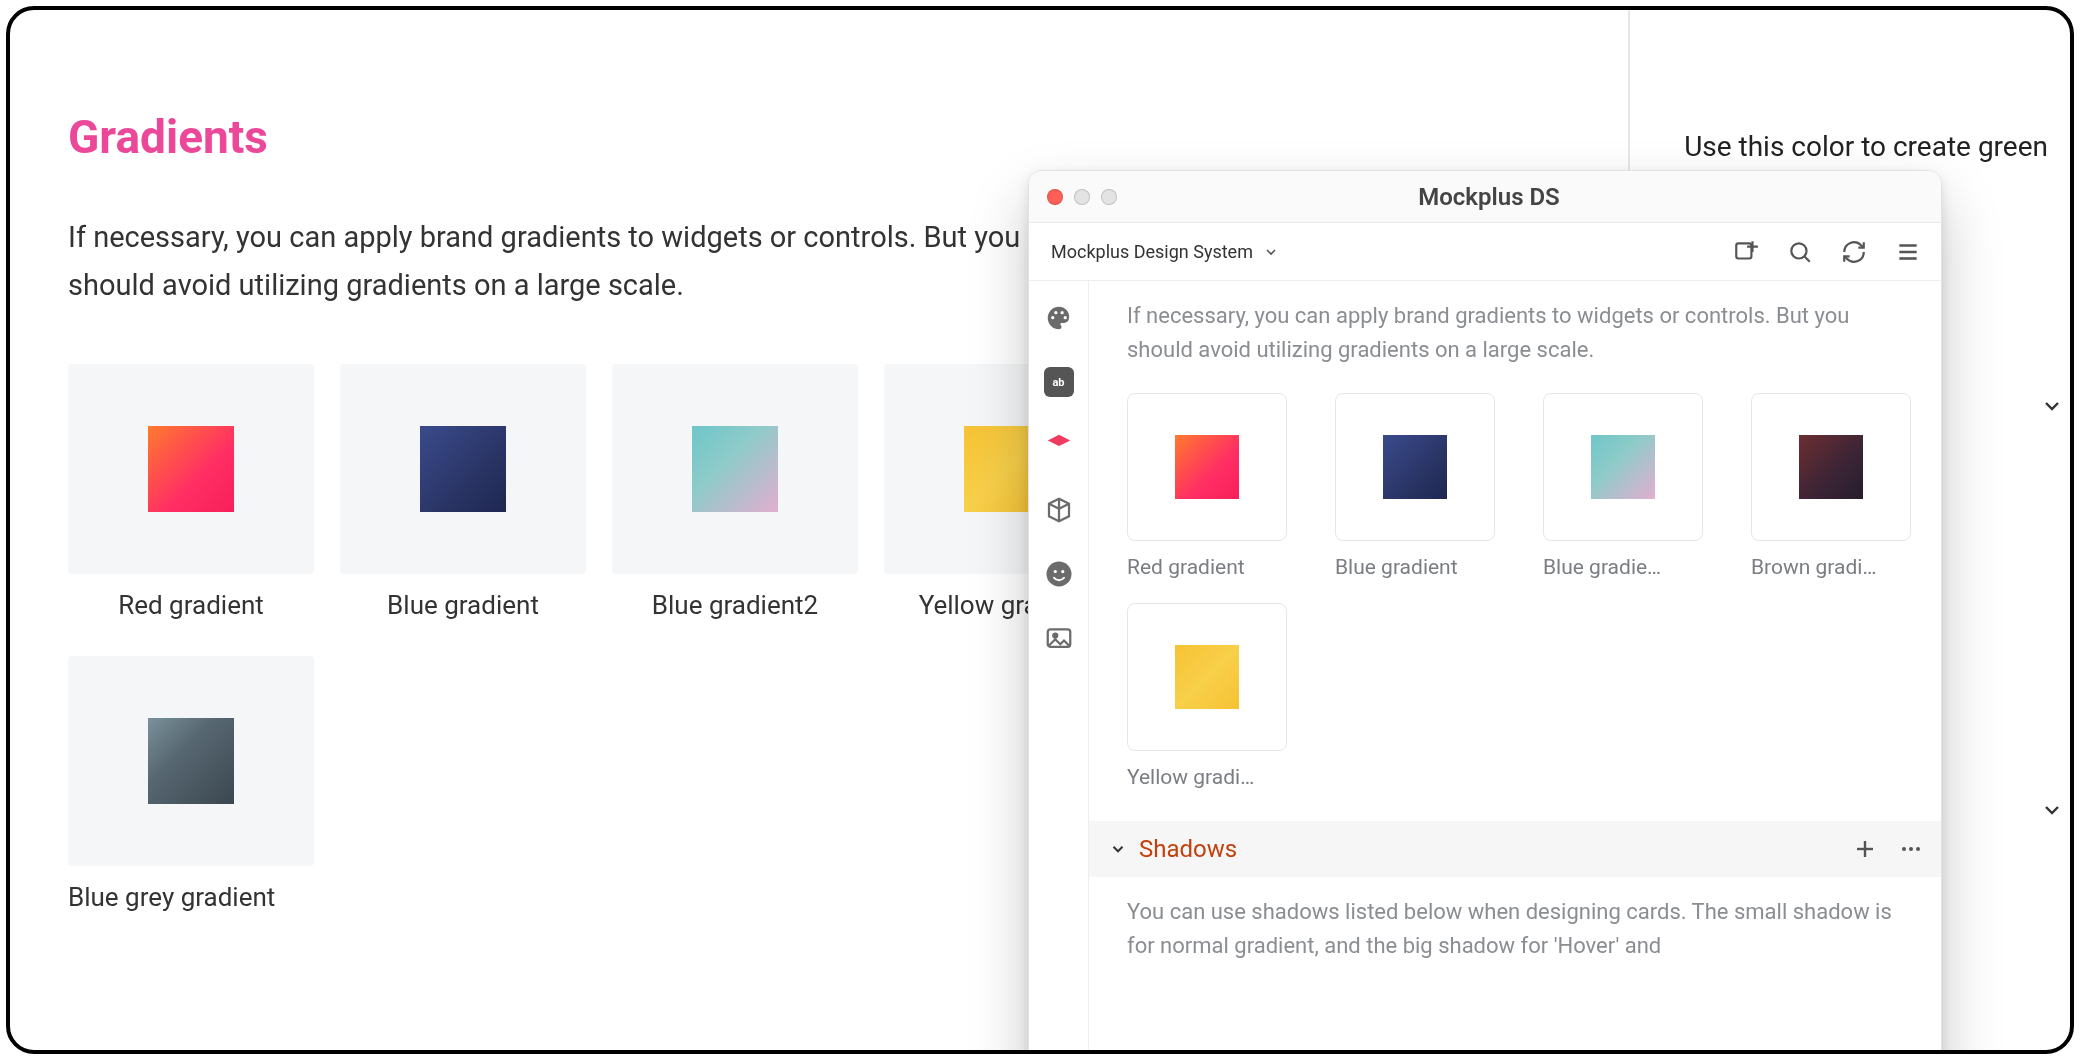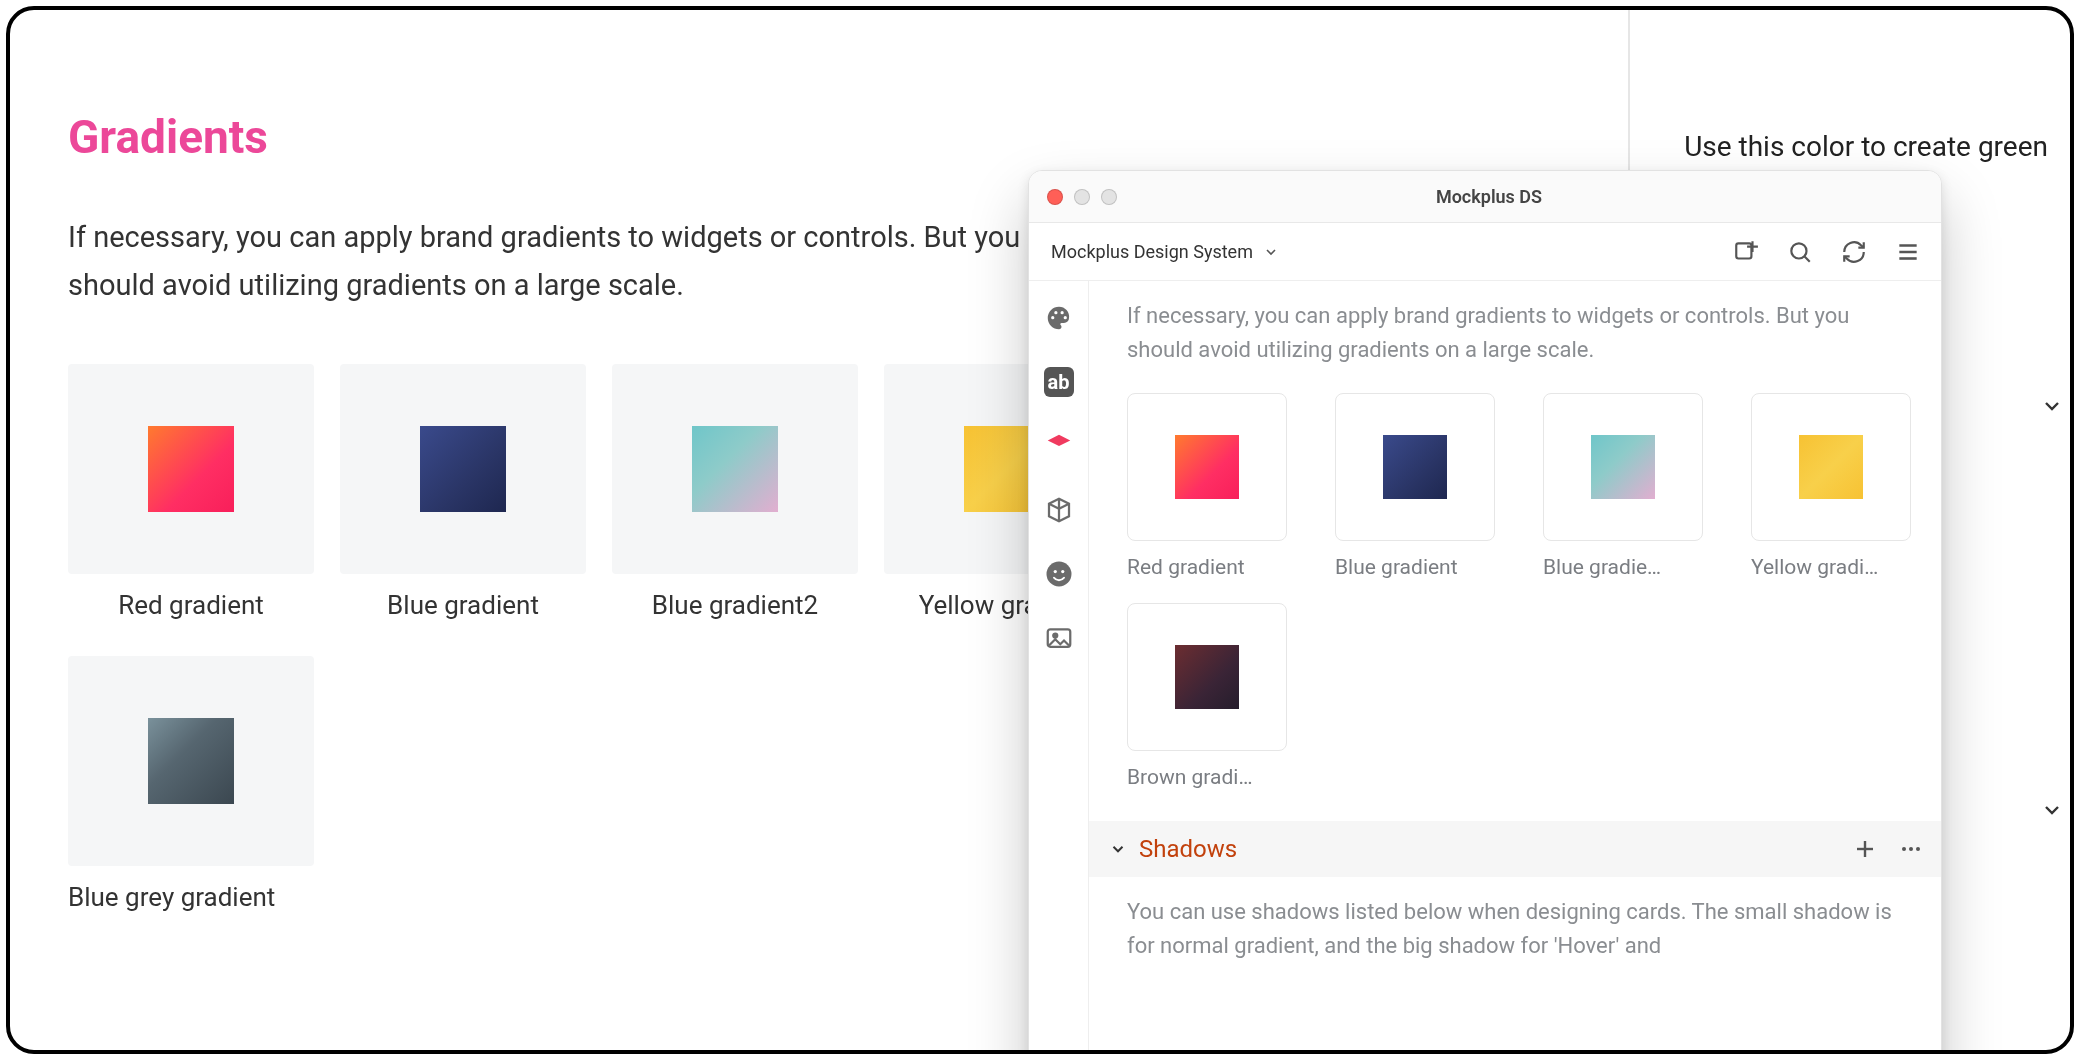--- a/index.html
+++ b/index.html
@@ -73,42 +73,42 @@
     height: 52px;
     display: flex; align-items: center;
     border-bottom: 1px solid #e8e8e8;
     position: relative;
     background: #fafafa;
   }
   .traffic { display: flex; gap: 11px; padding-left: 18px; }
   .traffic .dot { width: 16px; height: 16px; border-radius: 50%; border: 1px solid rgba(0,0,0,.15); }
   .dot.red { background: #ff5f57; }
   .dot.grey { background: #e3e3e3; }
-  .popup-title { position: absolute; left: 8px; right: 0; text-align: center; font-size: 18px; font-weight: 600; color: #444; pointer-events: none; }
+  .popup-title { position: absolute; left: 8px; right: 0; text-align: center; font-size: 24px; font-weight: 600; color: #444; pointer-events: none; }
 
   .popup-toolbar {
     height: 58px; border-bottom: 1px solid #eee;
     display: flex; align-items: center; justify-content: space-between;
     padding: 0 20px 0 22px;
     background: #fff;
   }
   .ds-switcher { display: flex; align-items: center; gap: 10px; font-size: 18px; color: #333; cursor: pointer; }
   .ds-switcher .chev { width: 16px; height: 16px; }
   .toolbar-actions { display: flex; align-items: center; gap: 28px; color: #555; }
   .toolbar-actions .ico { width: 26px; height: 26px; cursor: pointer; }
 
   .popup-body { display: flex; height: calc(100% - 52px - 58px); }
   .popup-sidebar {
     width: 60px; border-right: 1px solid #eee; background: #fff;
     display: flex; flex-direction: column; align-items: center; gap: 34px;
     padding-top: 22px;
   }
   .side-ico { width: 30px; height: 30px; color: #6b6b6b; cursor: pointer; display:flex; align-items:center; justify-content:center; }
   .side-ico.active { color: #f03a5f; }
-  .side-ico.boxed { width: 30px; height: 30px; background: #555; color: #fff; border-radius: 6px; font-size: 20px; font-weight: 700; display:flex; align-items:center; justify-content:center; }
+  .side-ico.boxed { width: 30px; height: 30px; background: #555; color: #fff; border-radius: 6px; font-size: 11px; font-weight: 700; display:flex; align-items:center; justify-content:center; }
 
   .popup-content { flex: 1; overflow: hidden; padding: 12px 24px 0 38px; color: #444; }
   .popup-desc { font-size: 22px; color: #8a8d91; line-height: 1.55; margin-bottom: 26px; margin-top: 6px; }
   .p-swatch-grid {
     display: grid;
     grid-template-columns: repeat(4, 160px);
     column-gap: 48px; row-gap: 24px;
   }
   .p-swatch-cell { display: flex; flex-direction: column; gap: 14px; }
   .p-swatch-tile {
@@ -297,29 +297,29 @@
               <div class="p-swatch-label">Blue gradient</div>
             </div>
             <div class="p-swatch-cell">
               <div class="p-swatch-tile">
                   <div class="p-chip grad-blue2"></div>
                 </div>
               <div class="p-swatch-label">Blue gradie…</div>
             </div>
             <div class="p-swatch-cell">
               <div class="p-swatch-tile">
+                  <div class="p-chip grad-brown"></div>
+                </div>
+              <div class="p-swatch-label">Brown gradi…</div>
+            </div>
+            <div class="p-swatch-cell">
+              <div class="p-swatch-tile">
                   <div class="p-chip grad-yellow"></div>
                 </div>
               <div class="p-swatch-label">Yellow gradi…</div>
-            </div>
-            <div class="p-swatch-cell">
-              <div class="p-swatch-tile">
-                  <div class="p-chip grad-brown"></div>
-                </div>
-              <div class="p-swatch-label">Brown gradi…</div>
             </div>
           </div>
 
           <div class="section-header">
             <div class="section-left">
               <svg width="18" height="18" viewBox="0 0 24 24" fill="none" stroke="#333" stroke-width="2.6">
                   <polyline points="6 9 12 15 18 9"></polyline>
                 </svg>
               <span>Shadows</span>
             </div>

